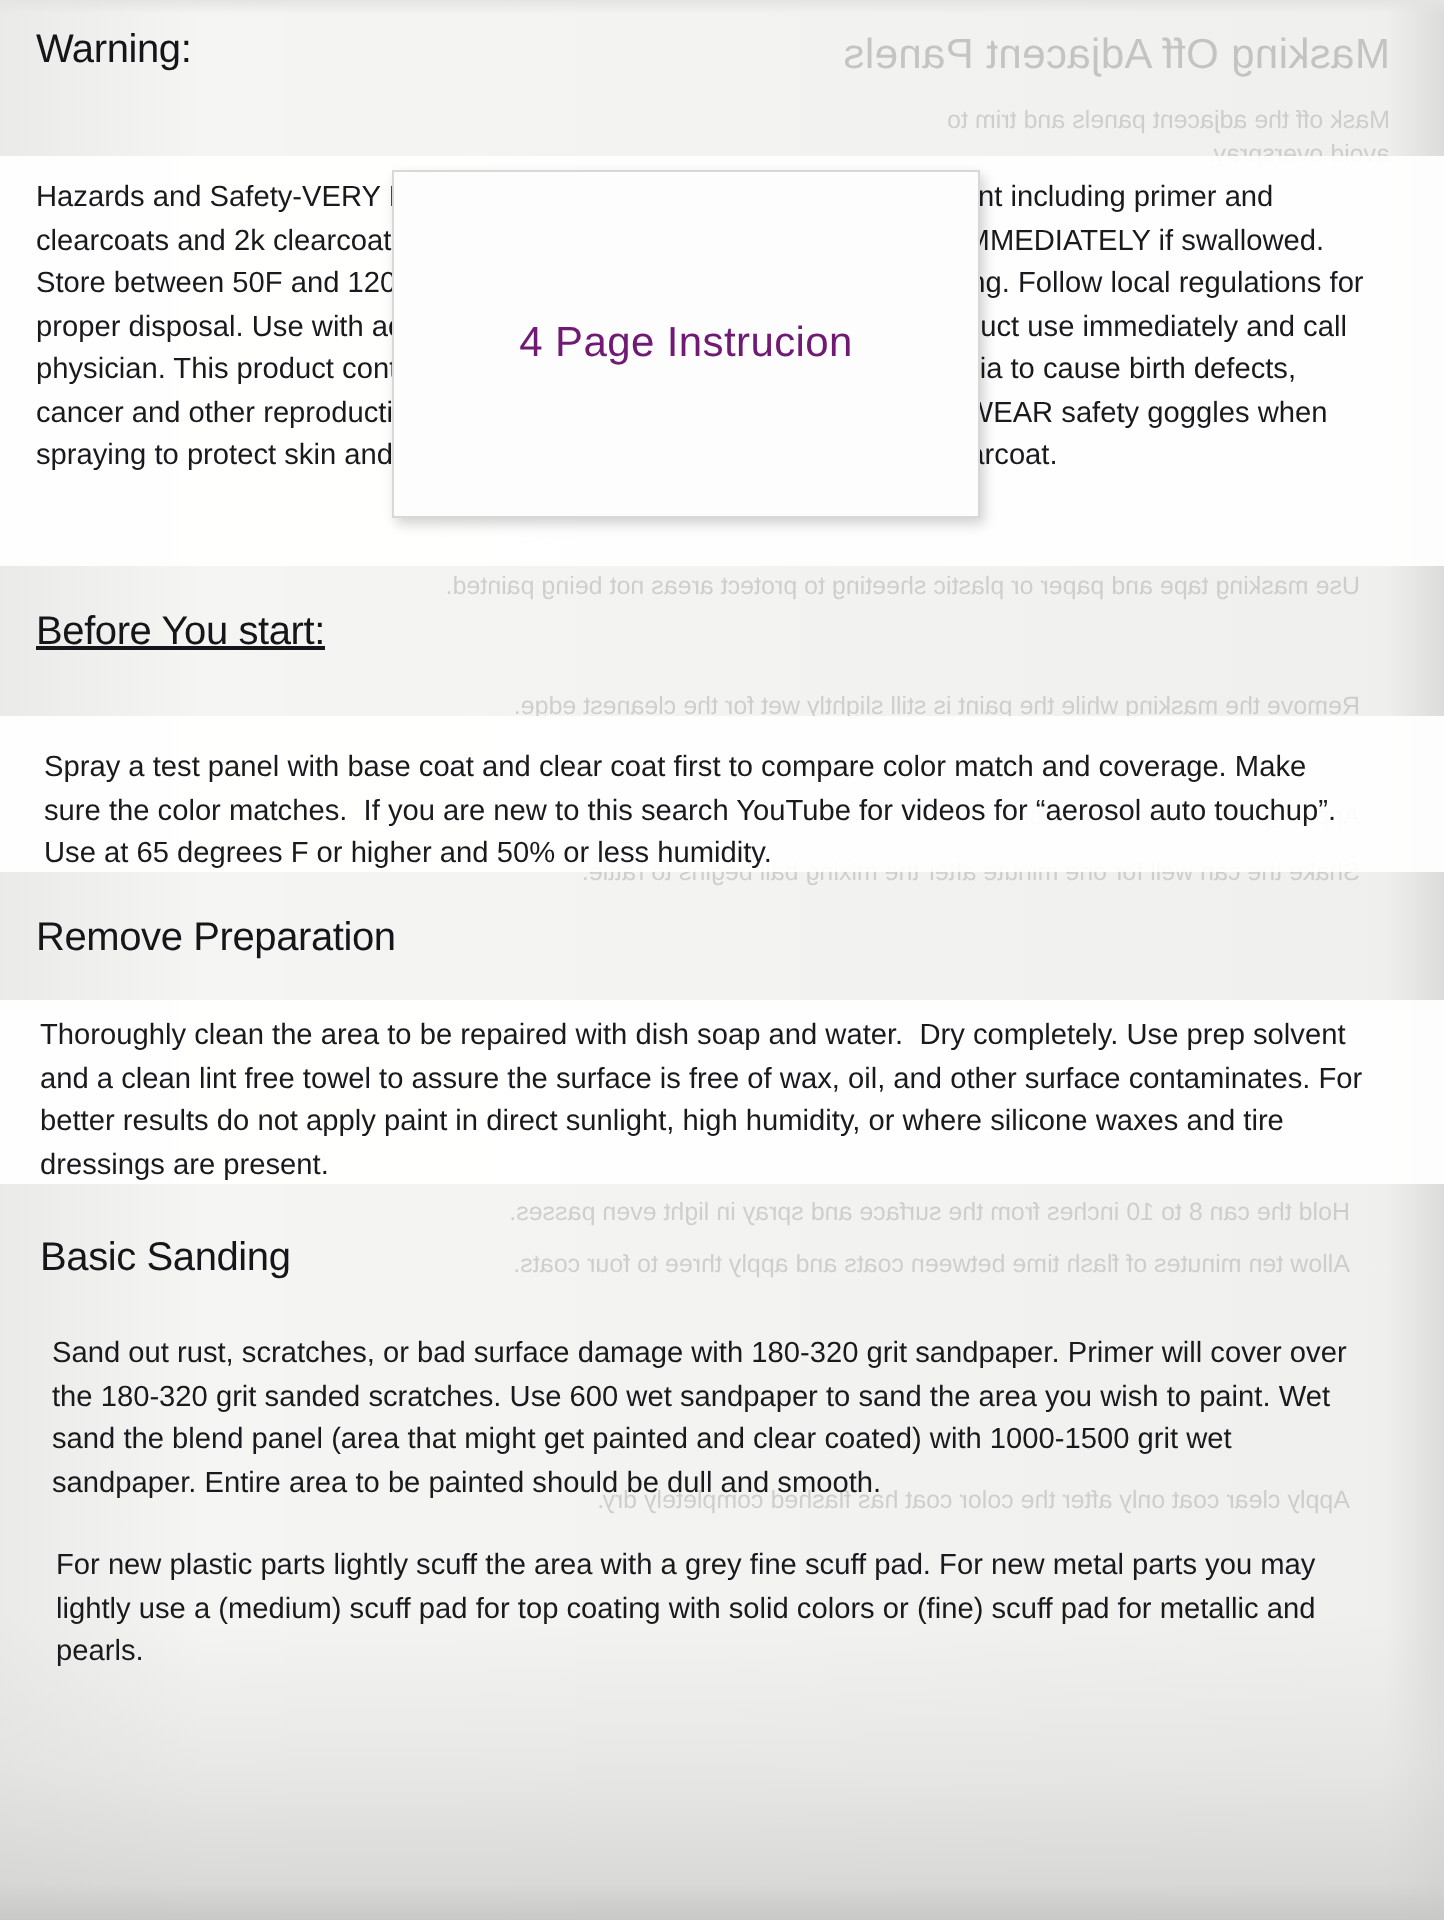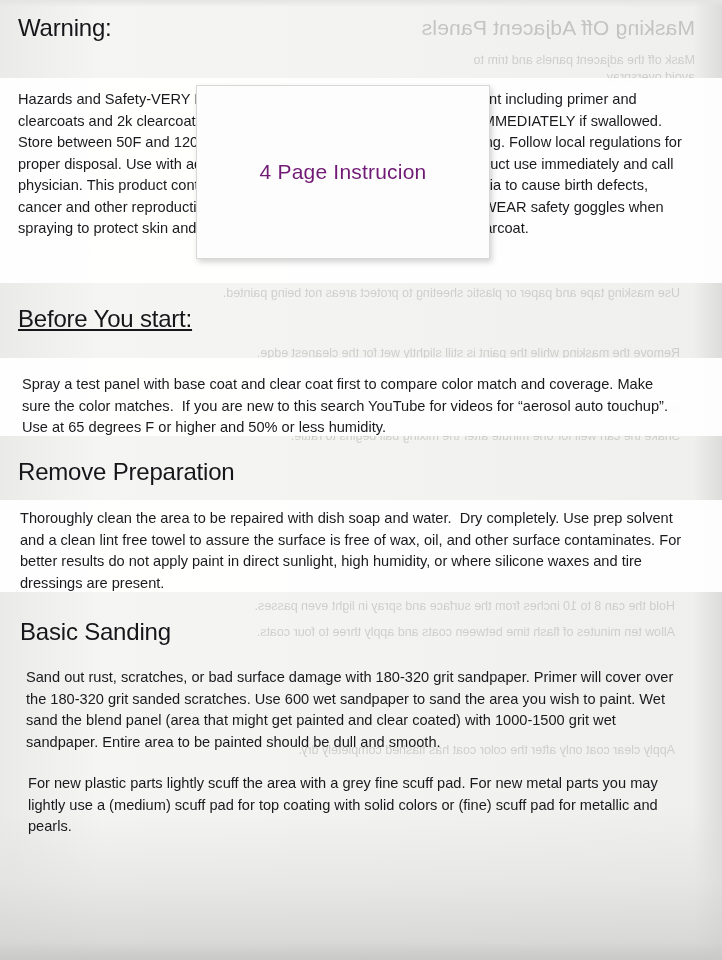--- a/index.html
+++ b/index.html
@@ -55,21 +55,21 @@
 
   .content {
     position: absolute;
     inset: 0;
   }
 
   h1.section {
     position: absolute;
     margin: 0;
     font-weight: 400;
-    font-size: 24px;
+    font-size: 20px;
     color: #16161a;
     letter-spacing: -0.2px;
   }
 
   p.para {
     position: absolute;
     margin: 0;
     font-size: 14.6px;
     line-height: 21.5px;
     color: #1a1a1e;

